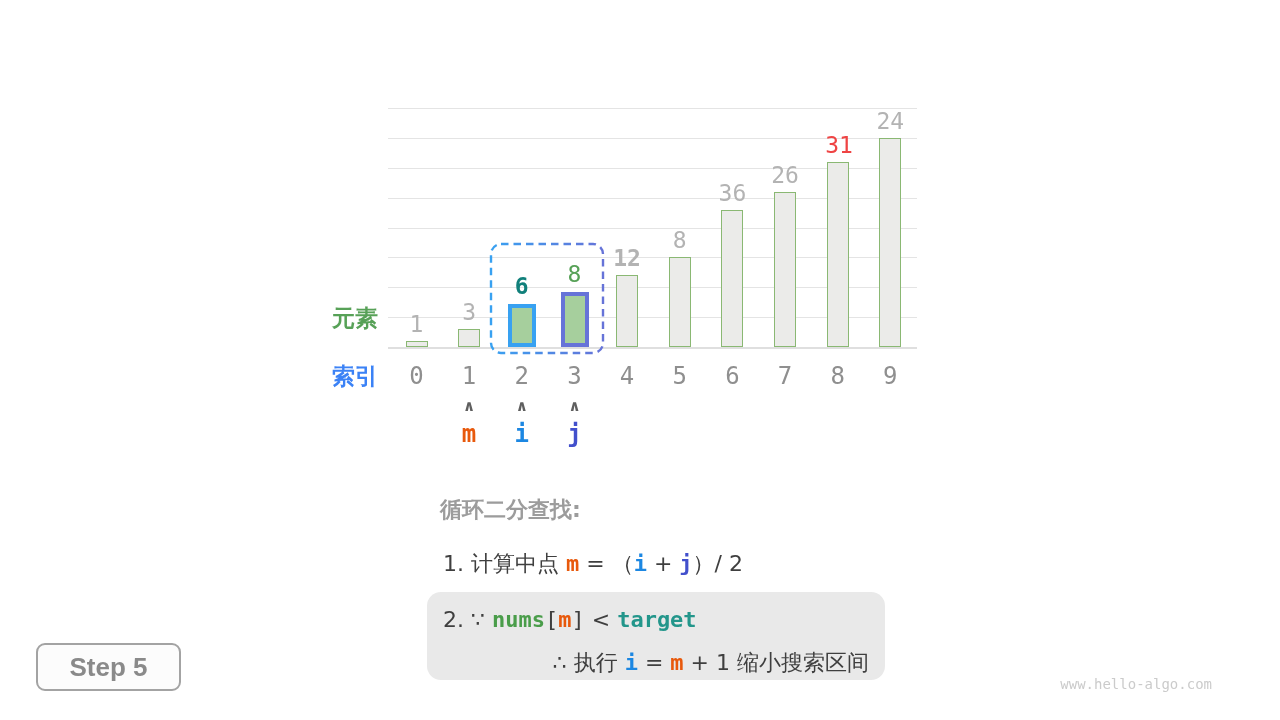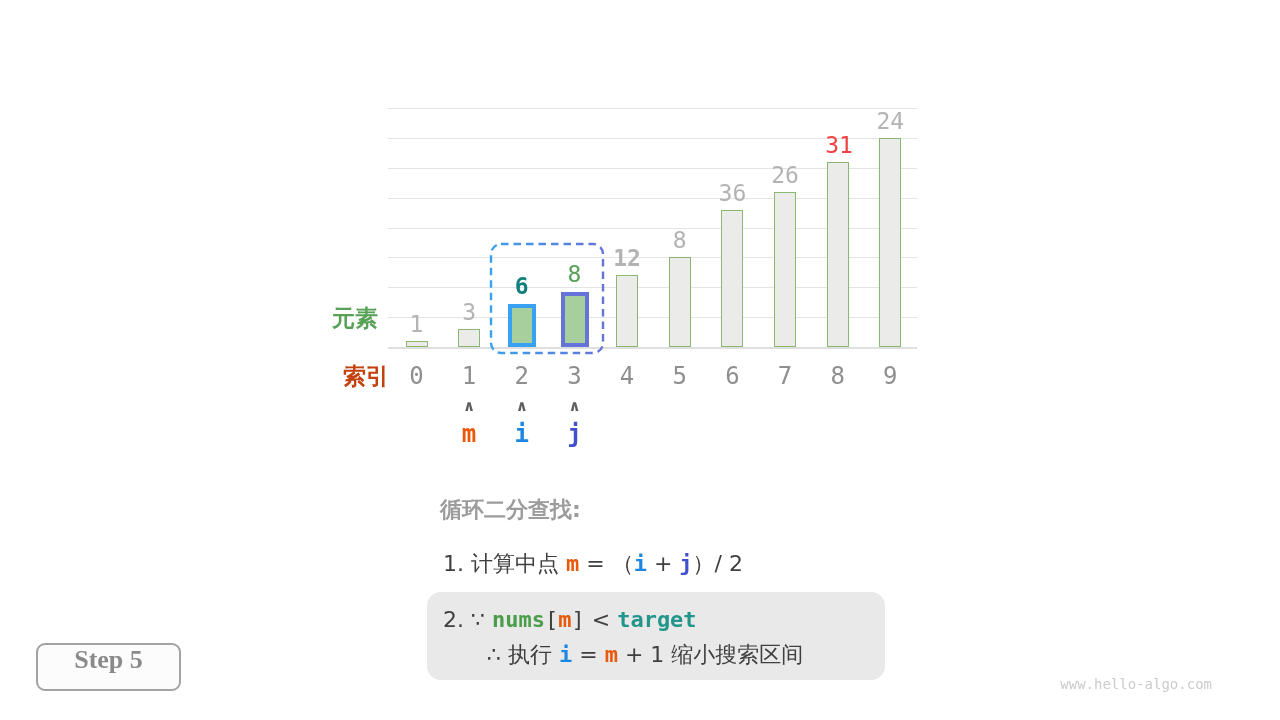--- a/index.html
+++ b/index.html
@@ -24,41 +24,41 @@
   }
   .pointer-letter {
     position: absolute; text-align: center; font-family: "DejaVu Sans Mono", monospace;
     font-size: 24px; font-weight: 700; line-height: 28px;
   }
   .axis-caption {
     position: absolute; width: 62px; text-align: right;
     font-size: 23px; font-weight: 700; line-height: 28px;
   }
   #element-caption { left: 316px; top: 304px; color: #57a157; }
-  #index-caption   { left: 327px; top: 362px; color: #c2410c; }
+  #index-caption   { left: 316px; top: 362px; color: #3b82f6; }
 
   #selection-box { position: absolute; z-index: 4; left: 489px; top: 242px; }
 
   #desc-heading {
     position: absolute; left: 440px; top: 496px;
     font-size: 22px; font-weight: 700; color: #9c9c9c; line-height: 28px;
   }
   .rich-line { font-size: 22px; line-height: 30px; white-space: pre; }
   #desc-line1 { position: absolute; left: 443px; top: 549px; }
   #reason-box {
     position: absolute; left: 427px; top: 592px; width: 458px; height: 88px;
     background: #e9e9e9; border-radius: 14px; padding: 13px 16px 0 16px;
   }
-  #reason-line2 { padding-left: 44px; margin-top: 5px; }
+  #reason-line2 { padding-left: 44px; margin-top: 13px; text-align: right; }
 
   #step-button {
     position: absolute; left: 36px; top: 643px; width: 145px; height: 48px;
     background: #fcfcfc; border: 2px solid #a3a3a3; border-radius: 9px;
-    display: flex; align-items: flex-start; justify-content: center;
-    font-family: Liberation Serif, serif; font-size: 26px; font-weight: 700;
+    display: flex; align-items: center; justify-content: center;
+    font-family: Liberation Sans, sans-serif; font-size: 26px; font-weight: 700;
     color: #8a8a8a; cursor: pointer;
   }
   #watermark {
     position: absolute; right: 68px; top: 676px;
     font-family: "DejaVu Sans Mono", monospace; font-size: 14px; color: #cbcbcb;
   }
 </style>
 </head>
 <body>
 

